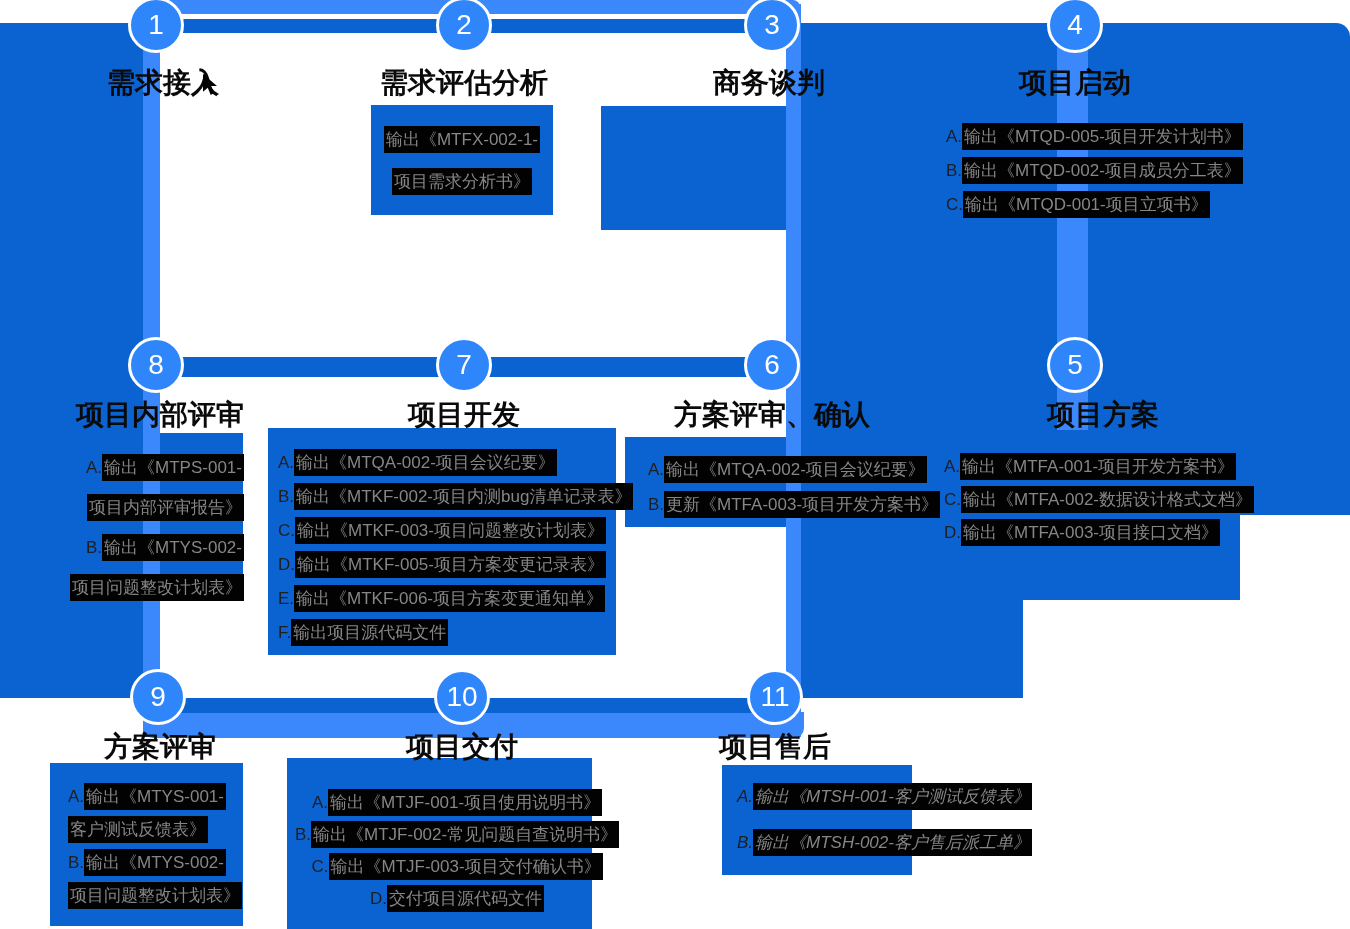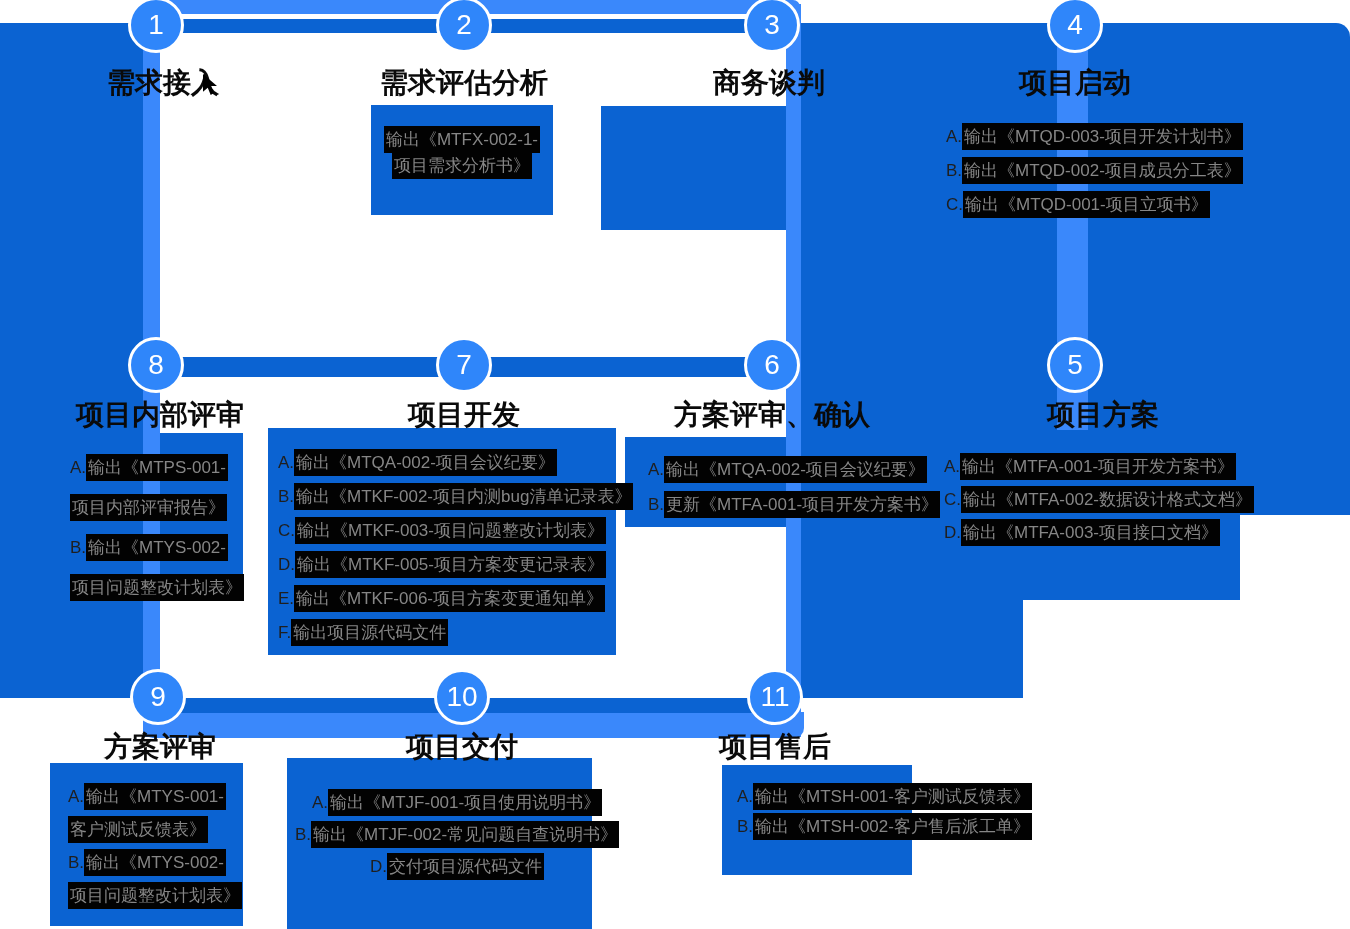--- a/index.html
+++ b/index.html
@@ -41,30 +41,30 @@
   
   .title{font-size:28px;font-weight:bold;color:#0a0a0a;white-space:nowrap;transform:translateX(-50%);z-index:7;}
   .t1{left:163px;top:64px;} .t2{left:464px;top:64px;} .t3{left:769px;top:64px;} .t4{left:1075px;top:64px;}
   .t5{left:1103px;top:396px;} .t6{left:772px;top:396px;} .t7{left:464px;top:396px;} .t8{left:160px;top:396px;}
   .t9{left:160px;top:728px;} .t10{left:462px;top:728px;} .t11{left:775px;top:728px;}
   
   .items{z-index:7;}
   .line{font-size:17px;color:#868686;white-space:nowrap;height:26px;line-height:26px;}
   .line .marker{color:#1f1f1f;}
   .line .hl{background:#020202;color:#868686;padding:4px 2px;}
-  .i2{left:371px;top:127px;width:182px;text-align:center;} .i2 .line{}
+  .i2{left:371px;top:127px;width:182px;text-align:center;} .i2 .line{margin-bottom:16px;}
   .i3{left:625px;top:127px;} .i3 .line{margin-bottom:6px;}
   .i4{left:946px;top:124px;} .i4 .line{margin-bottom:8px;}
   .i5{left:944px;top:454px;} .i5 .line{margin-bottom:7px;}
   .i6{left:648px;top:457px;} .i6 .line{margin-bottom:9px;}
   .i7{left:278px;top:450px;} .i7 .line{margin-bottom:8px;}
-  .i8{left:70px;top:455px;}  .i8 .line{margin-bottom:14px;}
+  .i8{left:70px;top:455px;}  .i8 .line{margin-bottom:14px;text-align:right;}
   .i9{left:68px;top:784px;}  .i9 .line{margin-bottom:7px;}
   .i10{left:295px;top:790px;text-align:center;} .i10 .line{margin-bottom:6px;}
-  .i11{left:737px;top:784px;} .i11 .line{margin-bottom:4px;}
+  .i11{left:737px;top:784px;} .i11 .line{margin-bottom:20px;font-style:italic;}
   
   .cursor{left:203px;top:74px;width:14px;height:21px;background:#000;z-index:9;
           clip-path:polygon(0 0,0 84%,34% 65%,55% 100%,78% 91%,57% 57%,100% 57%);}
 </style>
 </head>
 <body>
 
 <div id="stage">
 
   <div class="abs dk block-left"></div>
@@ -113,32 +113,32 @@
   <div class="abs title t8">项目内部评审</div>
   <div class="abs title t9">方案评审</div>
   <div class="abs title t10">项目交付</div>
   <div class="abs title t11">项目售后</div>
 
   <div class="abs items i2">
       <div class="line"><span class="hl">输出《MTFX-002-1-</span></div>
       <div class="line"><span class="hl">项目需求分析书》</span></div>
     </div>
   <div class="abs items i4">
-      <div class="line"><span class="marker">A.</span><span class="hl">输出《MTQD-003-项目开发计划书》</span></div>
+      <div class="line"><span class="marker">A.</span><span class="hl">输出《MTQD-005-项目开发计划书》</span></div>
       <div class="line"><span class="marker">B.</span><span class="hl">输出《MTQD-002-项目成员分工表》</span></div>
       <div class="line"><span class="marker">C.</span><span class="hl">输出《MTQD-001-项目立项书》</span></div>
     </div>
   <div class="abs items i5">
       <div class="line"><span class="marker">A.</span><span class="hl">输出《MTFA-001-项目开发方案书》</span></div>
       <div class="line"><span class="marker">C.</span><span class="hl">输出《MTFA-002-数据设计格式文档》</span></div>
       <div class="line"><span class="marker">D.</span><span class="hl">输出《MTFA-003-项目接口文档》</span></div>
     </div>
   <div class="abs items i6">
       <div class="line"><span class="marker">A.</span><span class="hl">输出《MTQA-002-项目会议纪要》</span></div>
-      <div class="line"><span class="marker">B.</span><span class="hl">更新《MTFA-001-项目开发方案书》</span></div>
+      <div class="line"><span class="marker">B.</span><span class="hl">更新《MTFA-003-项目开发方案书》</span></div>
     </div>
   <div class="abs items i7">
       <div class="line"><span class="marker">A.</span><span class="hl">输出《MTQA-002-项目会议纪要》</span></div>
       <div class="line"><span class="marker">B.</span><span class="hl">输出《MTKF-002-项目内测bug清单记录表》</span></div>
       <div class="line"><span class="marker">C.</span><span class="hl">输出《MTKF-003-项目问题整改计划表》</span></div>
       <div class="line"><span class="marker">D.</span><span class="hl">输出《MTKF-005-项目方案变更记录表》</span></div>
       <div class="line"><span class="marker">E.</span><span class="hl">输出《MTKF-006-项目方案变更通知单》</span></div>
       <div class="line"><span class="marker">F.</span><span class="hl">输出项目源代码文件</span></div>
     </div>
   <div class="abs items i8">
@@ -149,20 +149,21 @@
     </div>
   <div class="abs items i9">
       <div class="line"><span class="marker">A.</span><span class="hl">输出《MTYS-001-</span></div>
       <div class="line"><span class="hl">客户测试反馈表》</span></div>
       <div class="line"><span class="marker">B.</span><span class="hl">输出《MTYS-002-</span></div>
       <div class="line"><span class="hl">项目问题整改计划表》</span></div>
     </div>
   <div class="abs items i10">
       <div class="line"><span class="marker">A.</span><span class="hl">输出《MTJF-001-项目使用说明书》</span></div>
       <div class="line"><span class="marker">B.</span><span class="hl">输出《MTJF-002-常见问题自查说明书》</span></div>
+      <div class="line"><span class="marker">C.</span><span class="hl">输出《MTJF-003-项目交付确认书》</span></div>
       <div class="line"><span class="marker">D.</span><span class="hl">交付项目源代码文件</span></div>
     </div>
   <div class="abs items i11">
       <div class="line"><span class="marker">A.</span><span class="hl">输出《MTSH-001-客户测试反馈表》</span></div>
       <div class="line"><span class="marker">B.</span><span class="hl">输出《MTSH-002-客户售后派工单》</span></div>
     </div>
 
   <div class="abs cursor"></div>
 
 </div>

